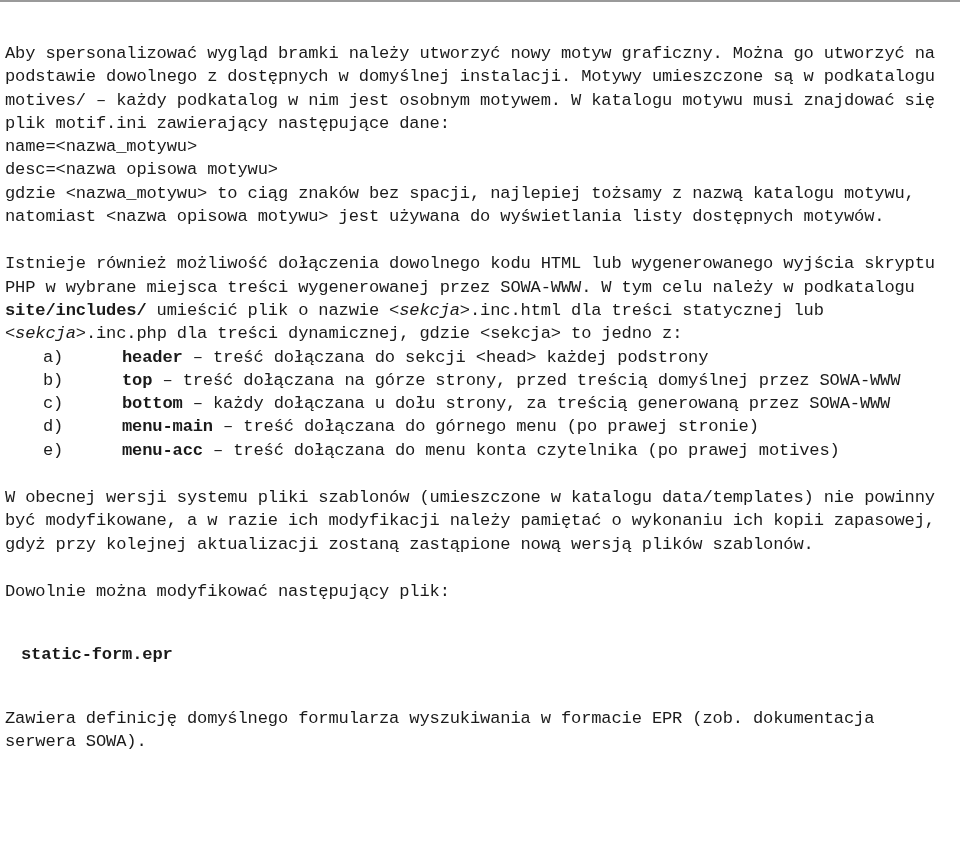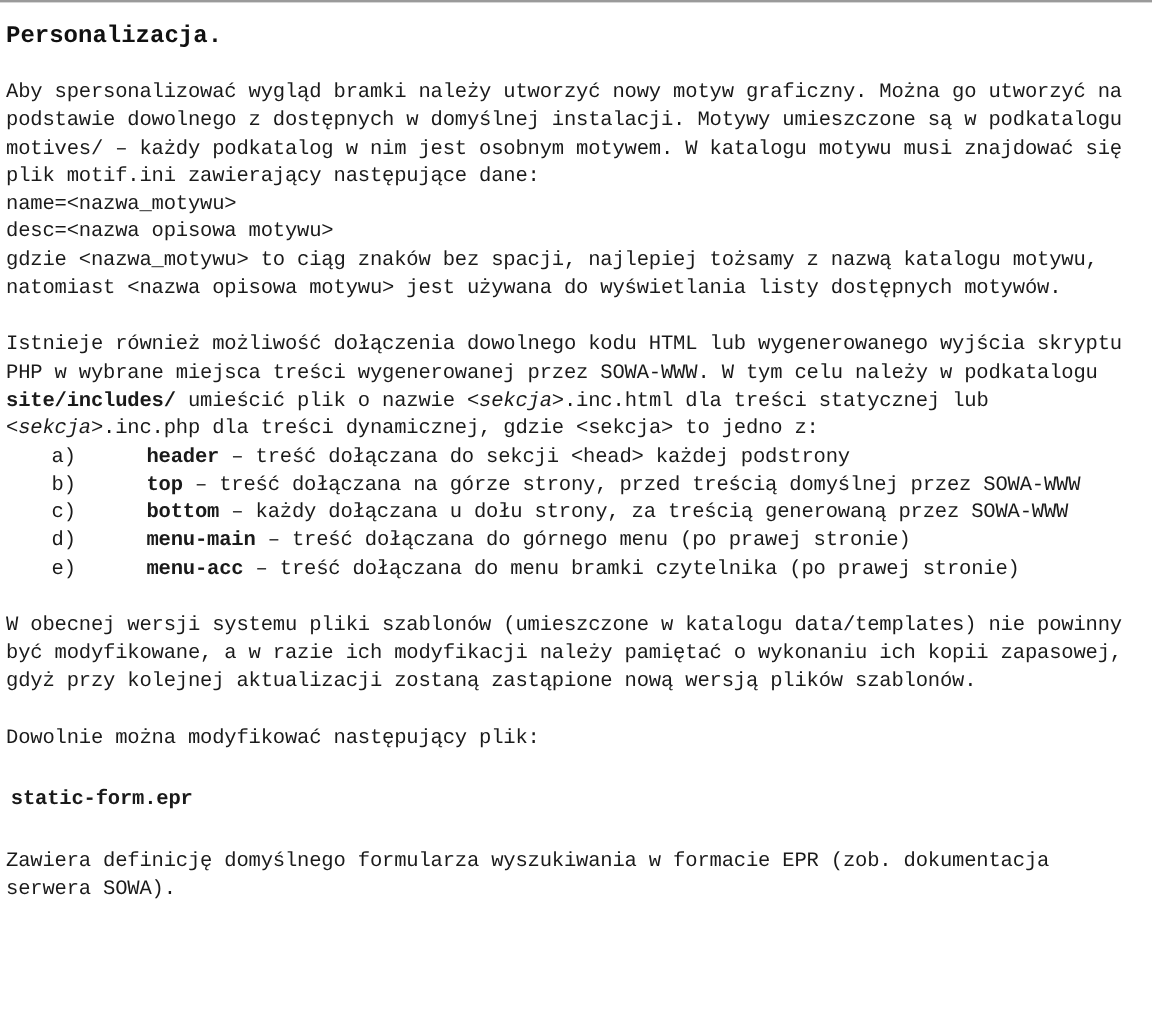--- a/index.html
+++ b/index.html
@@ -39,21 +39,21 @@
     font-weight: bold;
     margin: 0;
     padding: 0;
     letter-spacing: 0;
     color: #111111;
   }
 
   p.para, ol.alpha-list, div.sub-head {
     font-size: 17.1px;
     line-height: 23.3px;
-    margin: 4px;
+    margin: 16px;
     padding: 0;
     letter-spacing: -0.15px;
     word-spacing: 0px;
     color: #1a1a1a;
   }
 
   p.para { margin: 0; }
   .gap-md { height: 23px; }
   .gap-lg { height: 24px; }
 
@@ -90,21 +90,20 @@
 </style>
 </head>
 <body>
 
 <div class="page">
 
   <hr class="top-rule">
 
   <div class="spacer-top"></div>
 
-  <h1 class="doc-title">Personalizacja.</h1>
 
   <div class="gap-md"></div>
 
   <p class="para"><span>Aby spersonalizować wygląd bramki należy utworzyć nowy motyw graficzny. Można go utworzyć na podstawie dowolnego z dostępnych w domyślnej instalacji. Motywy umieszczone są w podkatalogu motives/ – każdy podkatalog w nim jest osobnym motywem. W katalogu motywu musi znajdować się plik motif.ini zawierający następujące dane:</span><br><span>name=&lt;nazwa_motywu&gt;</span><br><span>desc=&lt;nazwa opisowa motywu&gt;</span><br><span>gdzie &lt;nazwa_motywu&gt; to ciąg znaków bez spacji, najlepiej tożsamy z nazwą katalogu motywu, natomiast &lt;nazwa opisowa motywu&gt; jest używana do wyświetlania listy dostępnych motywów.</span></p>
 
   <div class="gap-lg"></div>
 
   <p class="para"><span>Istnieje również możliwość dołączenia dowolnego kodu HTML lub wygenerowanego wyjścia skryptu PHP w wybrane miejsca treści wygenerowanej przez SOWA-WWW. W tym celu należy w podkatalogu </span><b>site/includes/</b><span> umieścić plik o nazwie </span><i>&lt;sekcja&gt;</i><span>.inc.html dla treści statycznej lub </span><i>&lt;sekcja&gt;</i><span>.inc.php dla treści dynamicznej, gdzie &lt;sekcja&gt; to jedno z:</span></p>
 
   <ol class="alpha-list">
@@ -119,21 +118,21 @@
     <li>
       <span class="marker">c)</span>
       <span class="li-body"><b>bottom</b><span> – każdy dołączana u dołu strony, za treścią generowaną przez SOWA-WWW</span></span>
     </li>
     <li>
       <span class="marker">d)</span>
       <span class="li-body"><b>menu-main</b><span> – treść dołączana do górnego menu (po prawej stronie)</span></span>
     </li>
     <li>
       <span class="marker">e)</span>
-      <span class="li-body"><b>menu-acc</b><span> – treść dołączana do menu bramki czytelnika (po prawej stronie)</span></span>
+      <span class="li-body"><b>menu-acc</b><span> – treść dołączana do menu konta czytelnika (po prawej motives)</span></span>
     </li>
   </ol>
 
   <div class="gap-lg"></div>
 
   <p class="para">W obecnej wersji systemu pliki szablonów (umieszczone w katalogu data/templates) nie powinny być modyfikowane, a w razie ich modyfikacji należy pamiętać o wykonaniu ich kopii zapasowej, gdyż przy kolejnej aktualizacji zostaną zastąpione nową wersją plików szablonów.</p>
 
   <div class="gap-lg"></div>
 
   <p class="para">Dowolnie można modyfikować następujący plik:</p>

